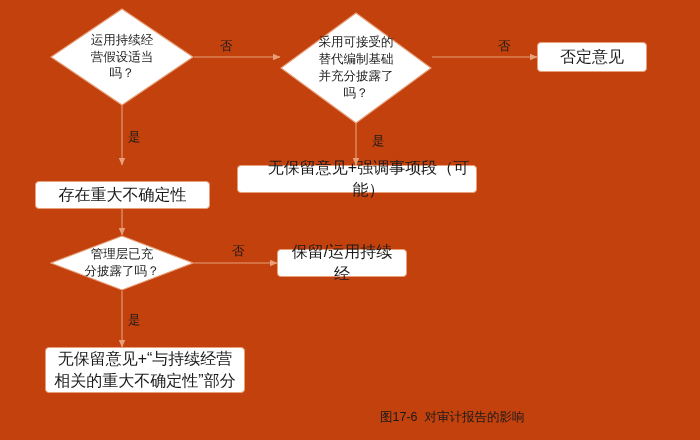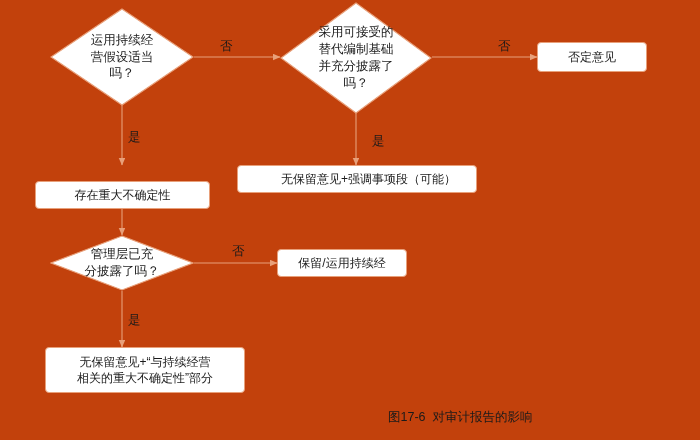--- a/index.html
+++ b/index.html
@@ -22,21 +22,21 @@
     box-sizing: border-box;
     border: 1px solid #e8a07a;
     border-radius: 4px;
     background: #ffffff;
     color: #1a1a1a;
     display: flex;
     align-items: center;
     justify-content: center;
     text-align: center;
     line-height: 1.35;
-    font-size: 12px;
+    font-size: 16px;
     padding: 2px 6px;
     white-space: pre-line;
   }
   .diamond-wrap {
     position: absolute;
   }
   .diamond-shape {
     position: absolute;
     left: 0;
     top: 0;
@@ -110,21 +110,21 @@
 
   <div class="diamond-wrap" style="left:50px; top:8px; width:144px; height:98px;">
     <svg class="diamond-shape" viewBox="0 0 144 98" preserveAspectRatio="none">
       <polygon points="72,1 143,49 72,97 1,49" fill="#ffffff" stroke="#e8a07a" stroke-width="1.1"></polygon>
     </svg>
     <div class="diamond-label">运用持续经
 营假设适当
 吗？</div>
   </div>
 
-  <div class="diamond-wrap" style="left:280px; top:2px; width:152px; height:112px;text-decoration:underline;">
+  <div class="diamond-wrap" style="left:280px; top:12px; width:152px; height:112px;text-decoration:underline;">
     <svg class="diamond-shape" viewBox="0 0 152 112" preserveAspectRatio="none">
       <polygon points="76,1 151,56 76,111 1,56" fill="#ffffff" stroke="#e8a07a" stroke-width="1.1"></polygon>
     </svg>
     <div class="diamond-label">采用可接受的
 替代编制基础
 并充分披露了
 吗？</div>
   </div>
 
   <div class="node" style="left:537px; top:42px; width:110px; height:30px;">否定意见</div>
@@ -146,15 +146,15 @@
   <div class="node" style="left:25px; top:347px; width:200px; height:46px;margin-left:20px;">无保留意见+“与持续经营
 相关的重大不确定性”部分</div>
 
   <div class="edge-label" style="left:220px; top:38px;">否</div>
   <div class="edge-label" style="left:128px; top:129px;">是</div>
   <div class="edge-label" style="left:498px; top:38px;">否</div>
   <div class="edge-label" style="left:372px; top:133px;">是</div>
   <div class="edge-label" style="left:232px; top:243px;">否</div>
   <div class="edge-label" style="left:128px; top:312px;">是</div>
 
-  <div class="caption" style="left:388px; top:409px;text-align:center;">图17-6  对审计报告的影响</div>
+  <div class="caption" style="left:380px; top:409px;text-align:center;">图17-6  对审计报告的影响</div>
 
 </div>
 
 </body></html>

